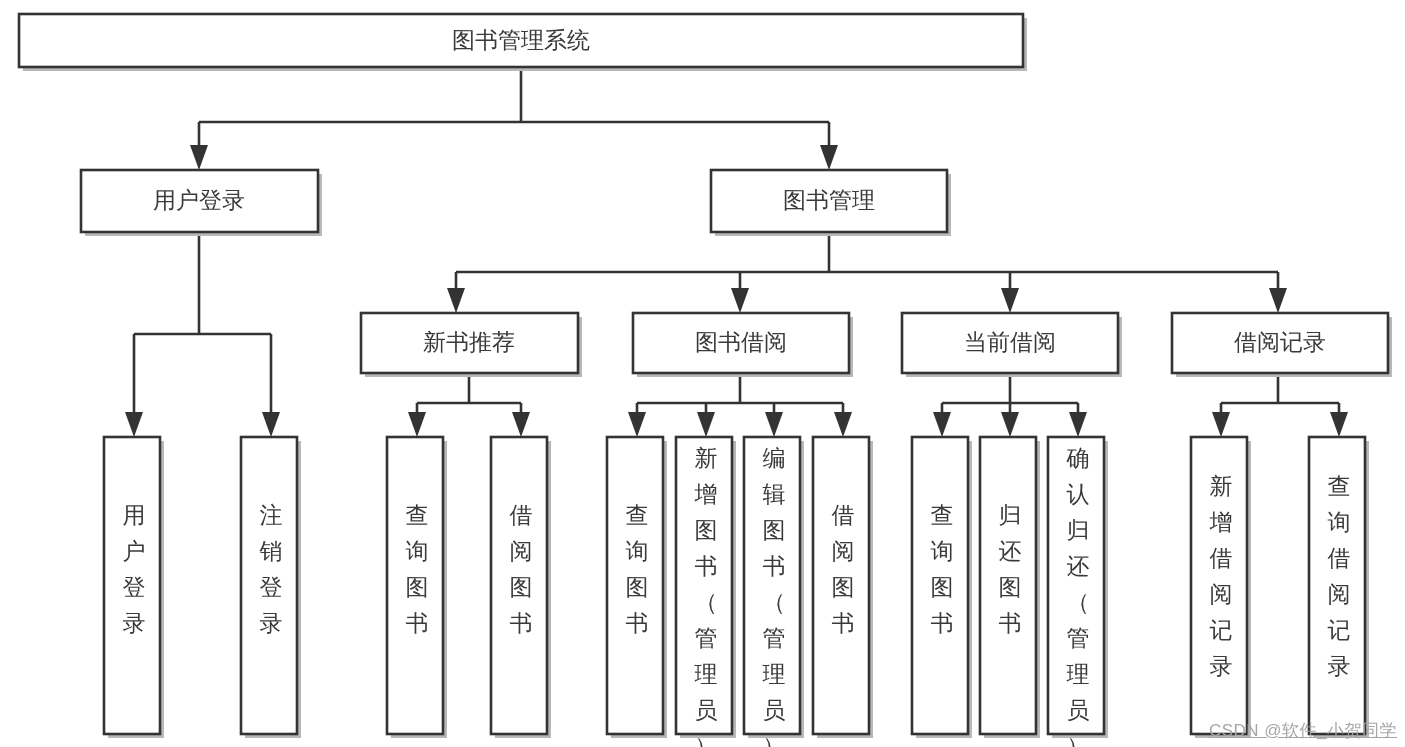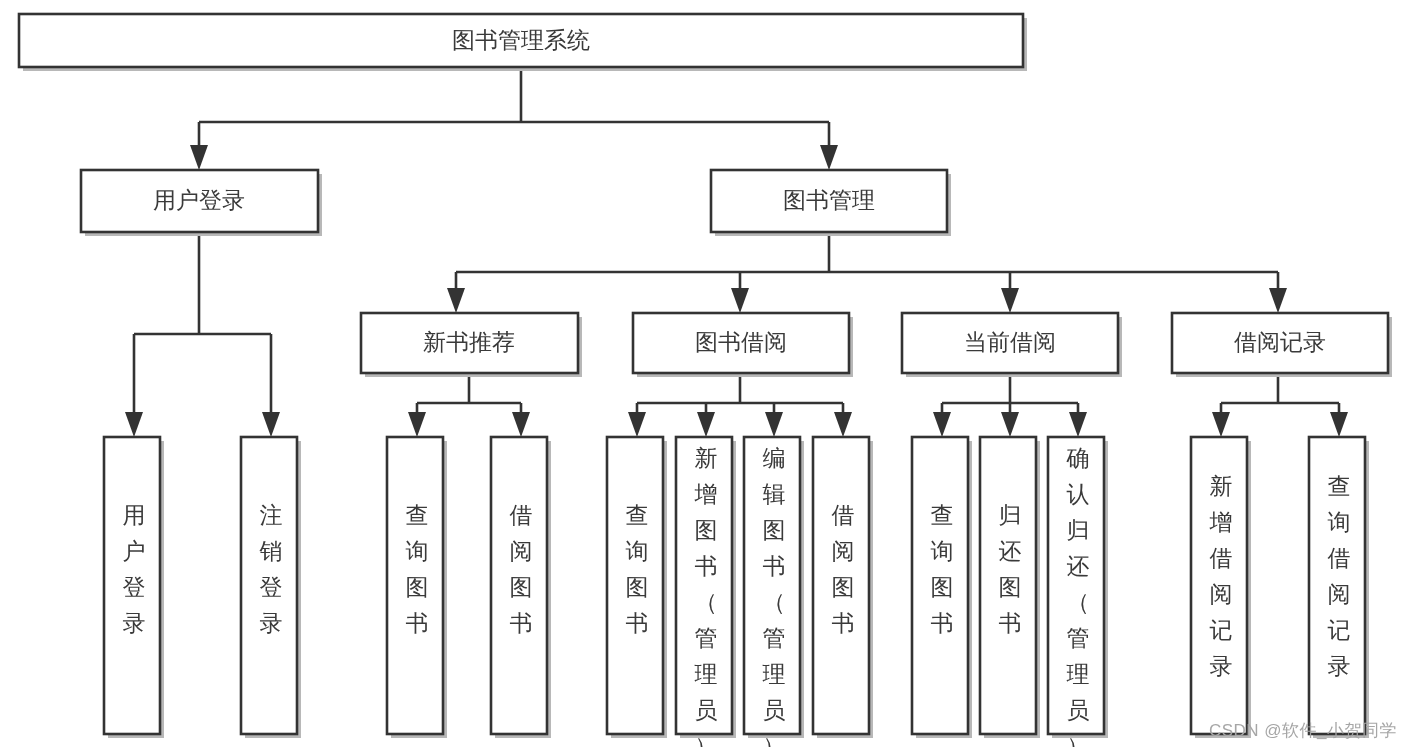--- a/index.html
+++ b/index.html
@@ -57,20 +57,21 @@
   .watermark {
     position: absolute;
     right: 8px;
     bottom: 5px;
     font-family: "Liberation Sans", "DejaVu Sans", sans-serif;
     font-size: 17px;
     color: #a6a6a6;
     letter-spacing: 0.5px;
     white-space: nowrap;
     user-select: none;
+    text-decoration: underline;
   }
 </style>
 </head>
 <body>
 
 <div id="diagram-root">
   <svg class="diagram-canvas" viewBox="0 0 1405 747" xmlns="http://www.w3.org/2000/svg">
 
     <g>
       <path class="connector" d="M 521 67 L 521 122"></path>

